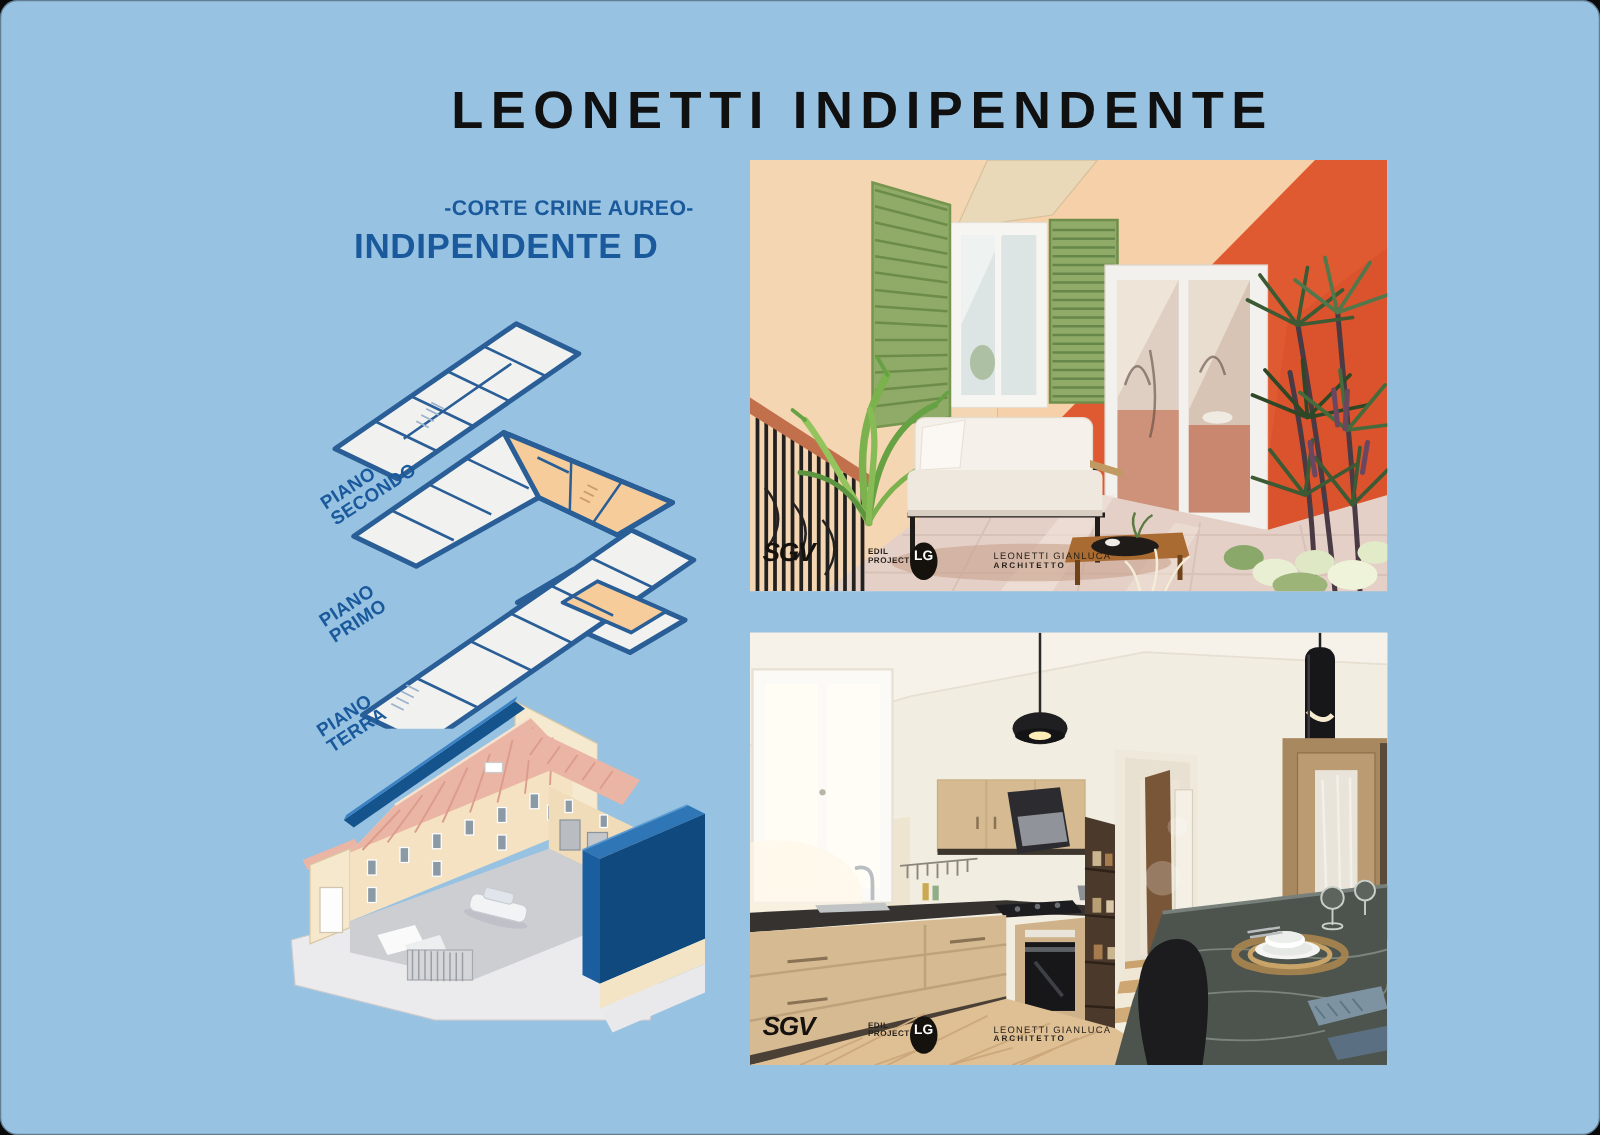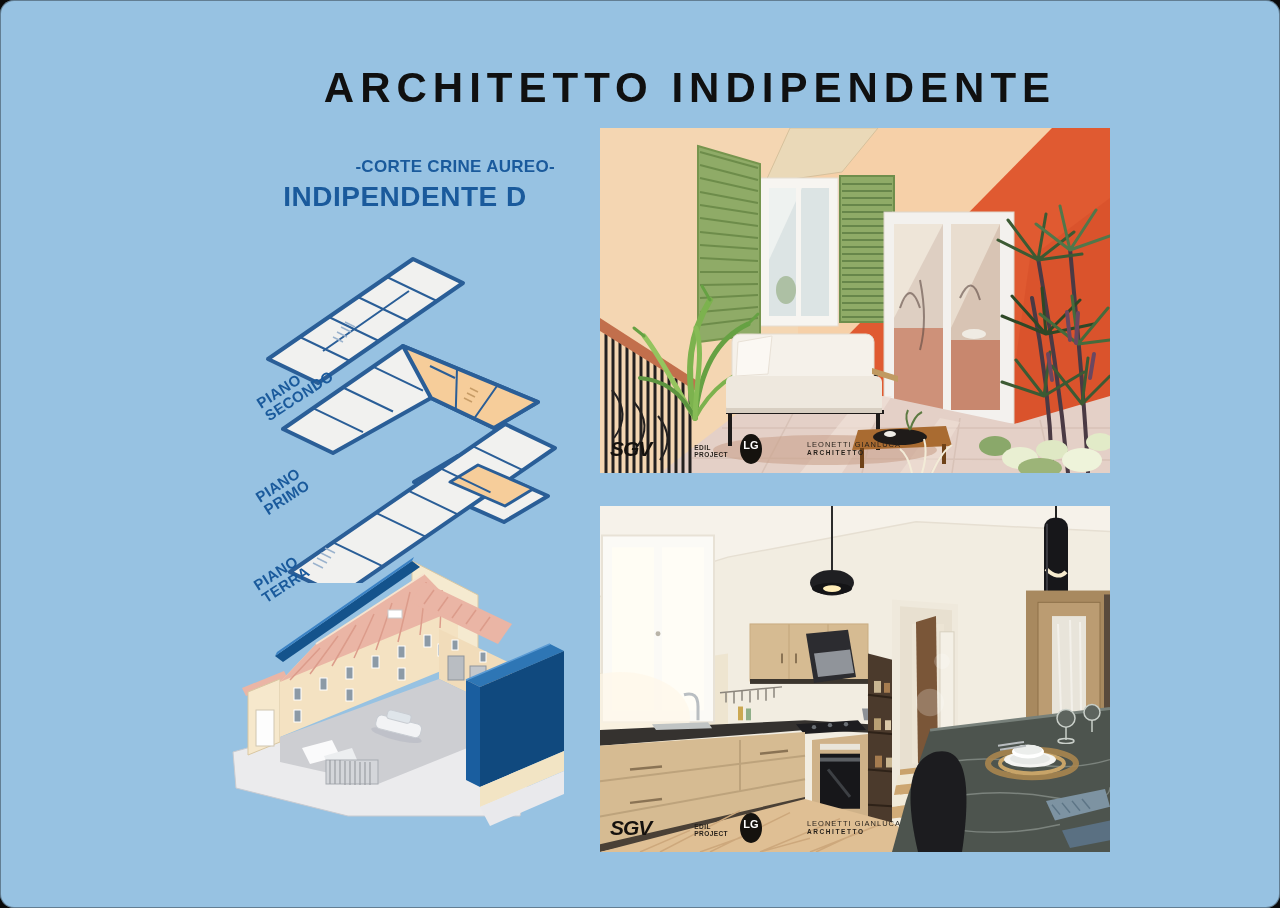--- a/index.html
+++ b/index.html
@@ -10,37 +10,37 @@
          font-size:42px;font-weight:bold;letter-spacing:6px;color:var(--title-color,#101010);white-space:nowrap;}
   .court{position:absolute;left:255px;top:157px;width:300px;text-align:right;
          font-size:17px;font-weight:bold;letter-spacing:.3px;color:var(--accent-blue,#1a5a9c);}
   .apartment{position:absolute;left:255px;top:181px;width:300px;text-align:center;
          font-size:28px;font-weight:bold;letter-spacing:.5px;color:var(--accent-blue,#1a5a9c);}
   .plan-label{position:absolute;color:var(--accent-blue,#1a5a9c);font-weight:bold;
          font-size:15px;line-height:15px;letter-spacing:.3px;transform:rotate(-33deg);transform-origin:0 0;white-space:nowrap;}
   .plans,.axon{position:absolute;}
   .photo{position:absolute;overflow:hidden;background:#ddd;}
   .photo svg{display:block;}
-  .logo-strip{position:absolute;left:10px;bottom:9px;display:flex;align-items:center;gap:12px;}
+  .logo-strip{position:absolute;left:10px;bottom:9px;display:flex;align-items:flex-start;}
   .sgv-logo{display:flex;align-items:flex-end;gap:2px;}
   .sgv{font-style:italic;font-weight:bold;font-size:21px;line-height:18px;letter-spacing:-1px;color:#15110e;}
   .sgv-sub i,.arch-sub i{display:block;font-style:normal;padding-left:41px;}
   .sgv-sub i{font-weight:bold;font-size:6.5px;line-height:7px;letter-spacing:.4px;color:#241f19;}
   .arch-logo{display:flex;align-items:center;gap:4px;}
   .arch-mono{width:22px;height:30px;border-radius:50%;background:#15120e;color:#fff;
          font-weight:bold;font-size:11px;line-height:22px;text-align:center;display:inline-block;}
   .arch-sub i:first-child{font-size:7.5px;line-height:8px;letter-spacing:1px;color:#241f19;}
   .arch-sub i:last-child{font-weight:bold;font-size:6.5px;line-height:8px;letter-spacing:1.6px;color:#241f19;}
 </style>
 </head>
 <body>
 
 <div class="card">
 
-  <div class="title">ARCHITETTO INDIPENDENTE</div>
+  <div class="title">LEONETTI INDIPENDENTE</div>
   <div class="court">-CORTE CRINE AUREO-</div>
   <div class="apartment">INDIPENDENTE D</div>
 
   <svg class="plans" style="left:225px;top:248px" width="345" height="335" viewBox="0 0 345 335">
 
     <g>
       <polygon points="188,11 238,35 93,135 43,111" fill="#f1f1ef" stroke="#2a5e97" stroke-width="4" stroke-linejoin="round"></polygon>
       <path d="M161.9 29 L211.9 53 M132.9 49 L182.9 73 M103.9 69 L153.9 93 M74.9 89 L124.9 113 M184 43 L98 103" stroke="#2a5e97" stroke-width="2" fill="none"></path>
       <path d="M120 74 l10 5 M116 79 l10 5 M112 84 l10 5 M108 89 l10 5" stroke="#9bb3cd" stroke-width="1.5"></path>
     </g>

